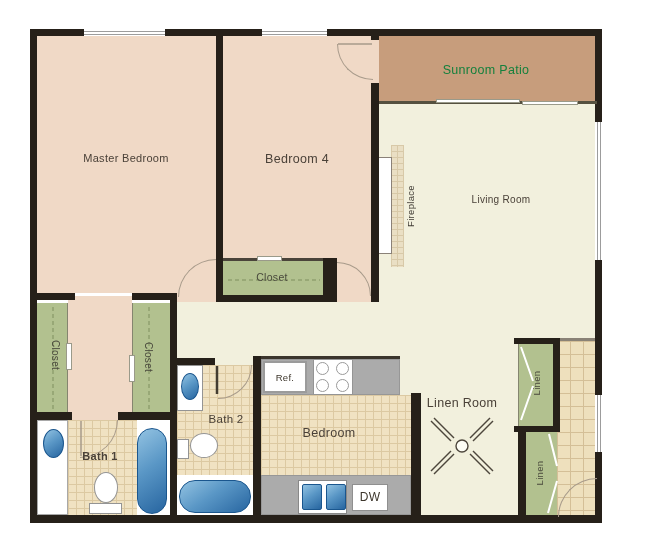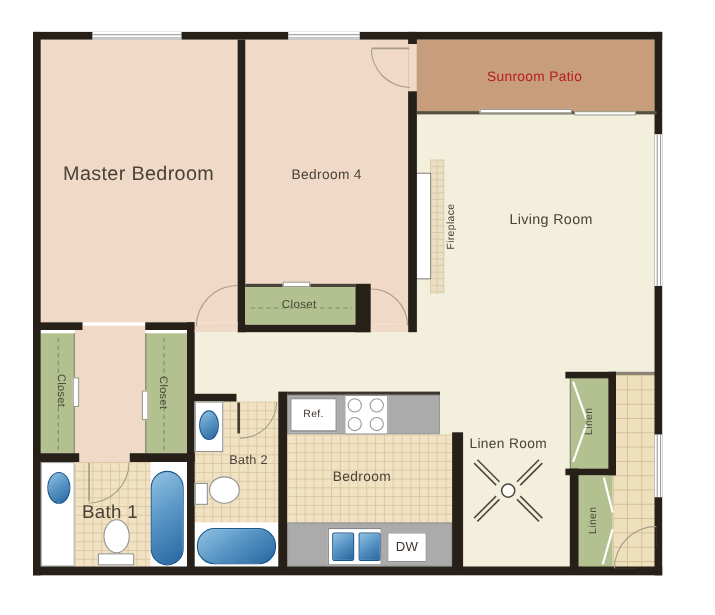--- a/index.html
+++ b/index.html
@@ -184,27 +184,27 @@
       <line x1="149" y1="307" x2="149" y2="409"></line>
       <line x1="228" y1="280" x2="320" y2="280"></line>
     </g>
     <g stroke="#a79a8a" stroke-width="1.5">
       <line x1="338" y1="44" x2="372" y2="44"></line>
       <line x1="81" y1="421" x2="81" y2="456"></line>
     </g>
     <line x1="217" y1="366" x2="217" y2="394" stroke="#433c31" stroke-width="2.5"></line>
   </svg>
 
-  <div class="lbl" style="left:126px;top:158px;font-size:18px;">Master Bedroom</div>
+  <div class="lbl" style="left:126px;top:158px;font-size:11px;">Master Bedroom</div>
   <div class="lbl" style="left:297px;top:159px;font-size:12.5px;">Bedroom 4</div>
-  <div class="lbl" style="left:486px;top:70px;font-size:12.5px;color:#b91c1c;">Sunroom Patio</div>
-  <div class="lbl" style="left:501px;top:199px;font-size:13px;">Living Room</div>
+  <div class="lbl" style="left:486px;top:70px;font-size:12.5px;color:#15803d;">Sunroom Patio</div>
+  <div class="lbl" style="left:501px;top:199px;font-size:10px;">Living Room</div>
   <div class="lbl" style="left:462px;top:403px;font-size:12.5px;">Linen Room</div>
   <div class="lbl" style="left:329px;top:433px;font-size:12.5px;">Bedroom</div>
-  <div class="lbl" style="left:100px;top:466px;font-size:17px;">Bath 1</div>
+  <div class="lbl" style="left:100px;top:456px;font-size:11px;font-weight:bold;">Bath 1</div>
   <div class="lbl" style="left:226px;top:419px;font-size:11.5px;">Bath 2</div>
   <div class="lbl" style="left:272px;top:277px;font-size:10.5px;color:#49493c;">Closet</div>
   <div class="vcw" style="left:55px;top:355px;font-size:10px;">Closet</div>
   <div class="vcw" style="left:148px;top:357px;font-size:10px;">Closet</div>
   <div class="vccw" style="left:536px;top:383px;font-size:9.5px;">Linen</div>
   <div class="vccw" style="left:539px;top:473px;font-size:9.5px;">Linen</div>
   <div class="vccw" style="left:410px;top:206px;font-size:9.5px;color:#3f3a33;">Fireplace</div>
   <div class="lbl" style="left:285px;top:377px;font-size:9.5px;color:#3d362c;">Ref.</div>
   <div class="lbl" style="left:370px;top:497px;font-size:12px;color:#3d362c;">DW</div>
 

